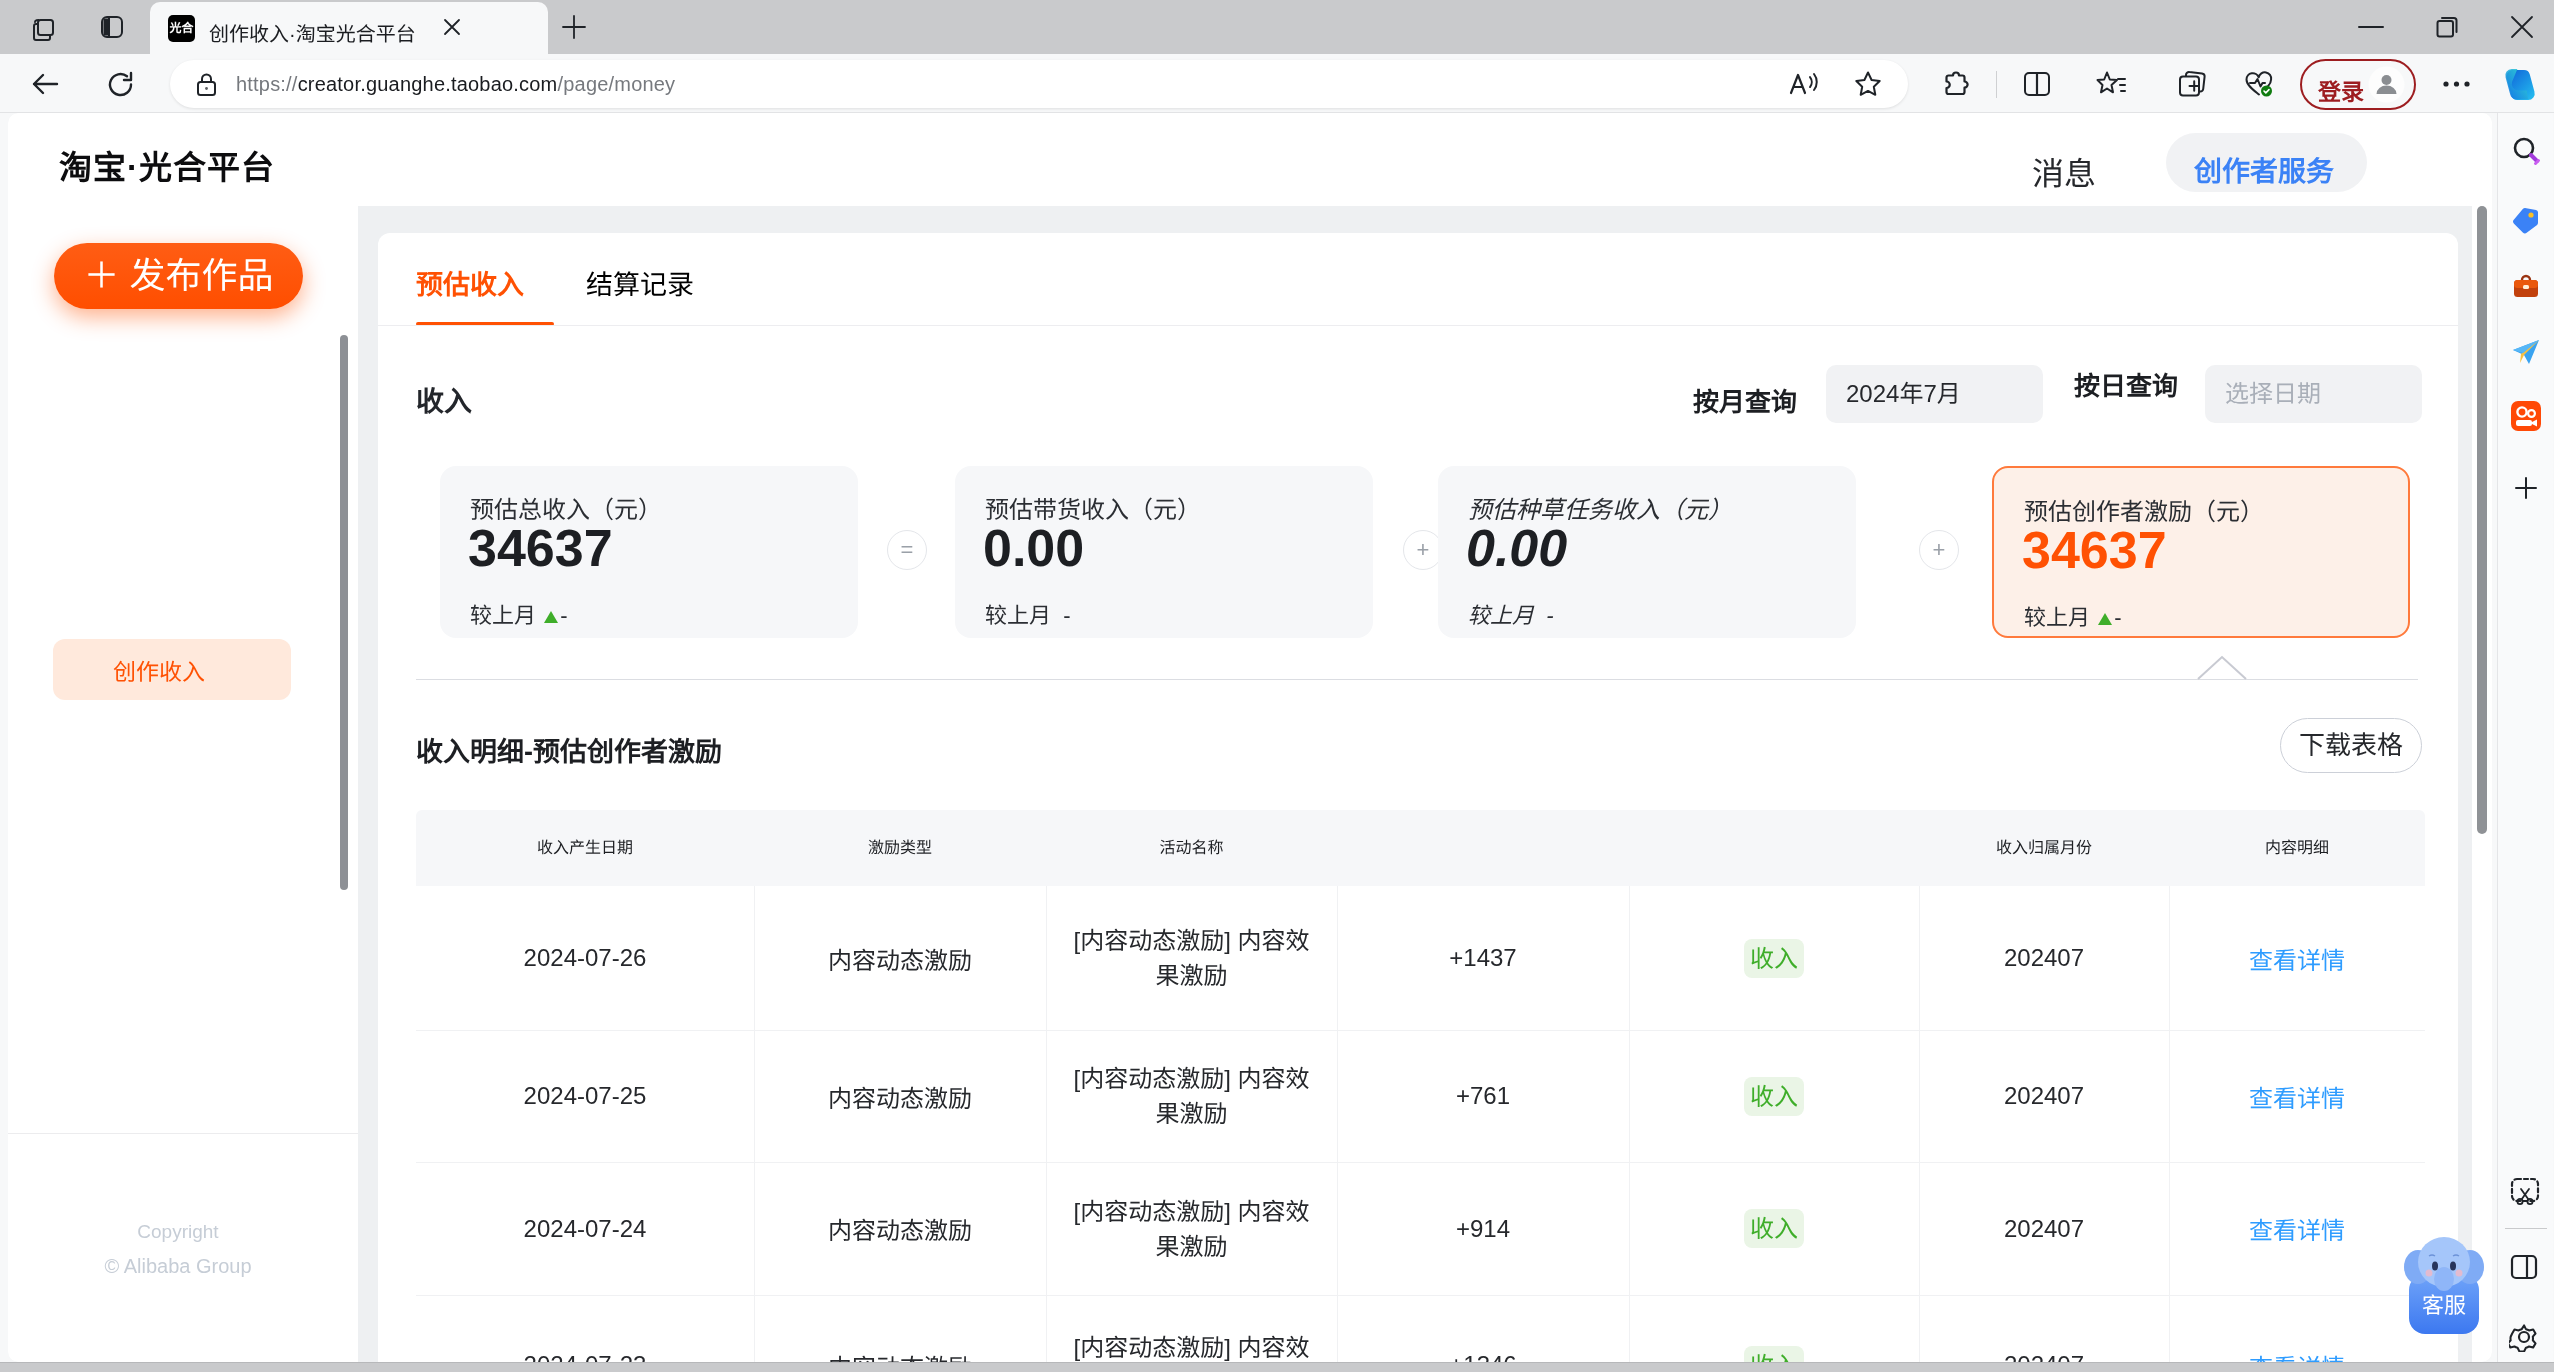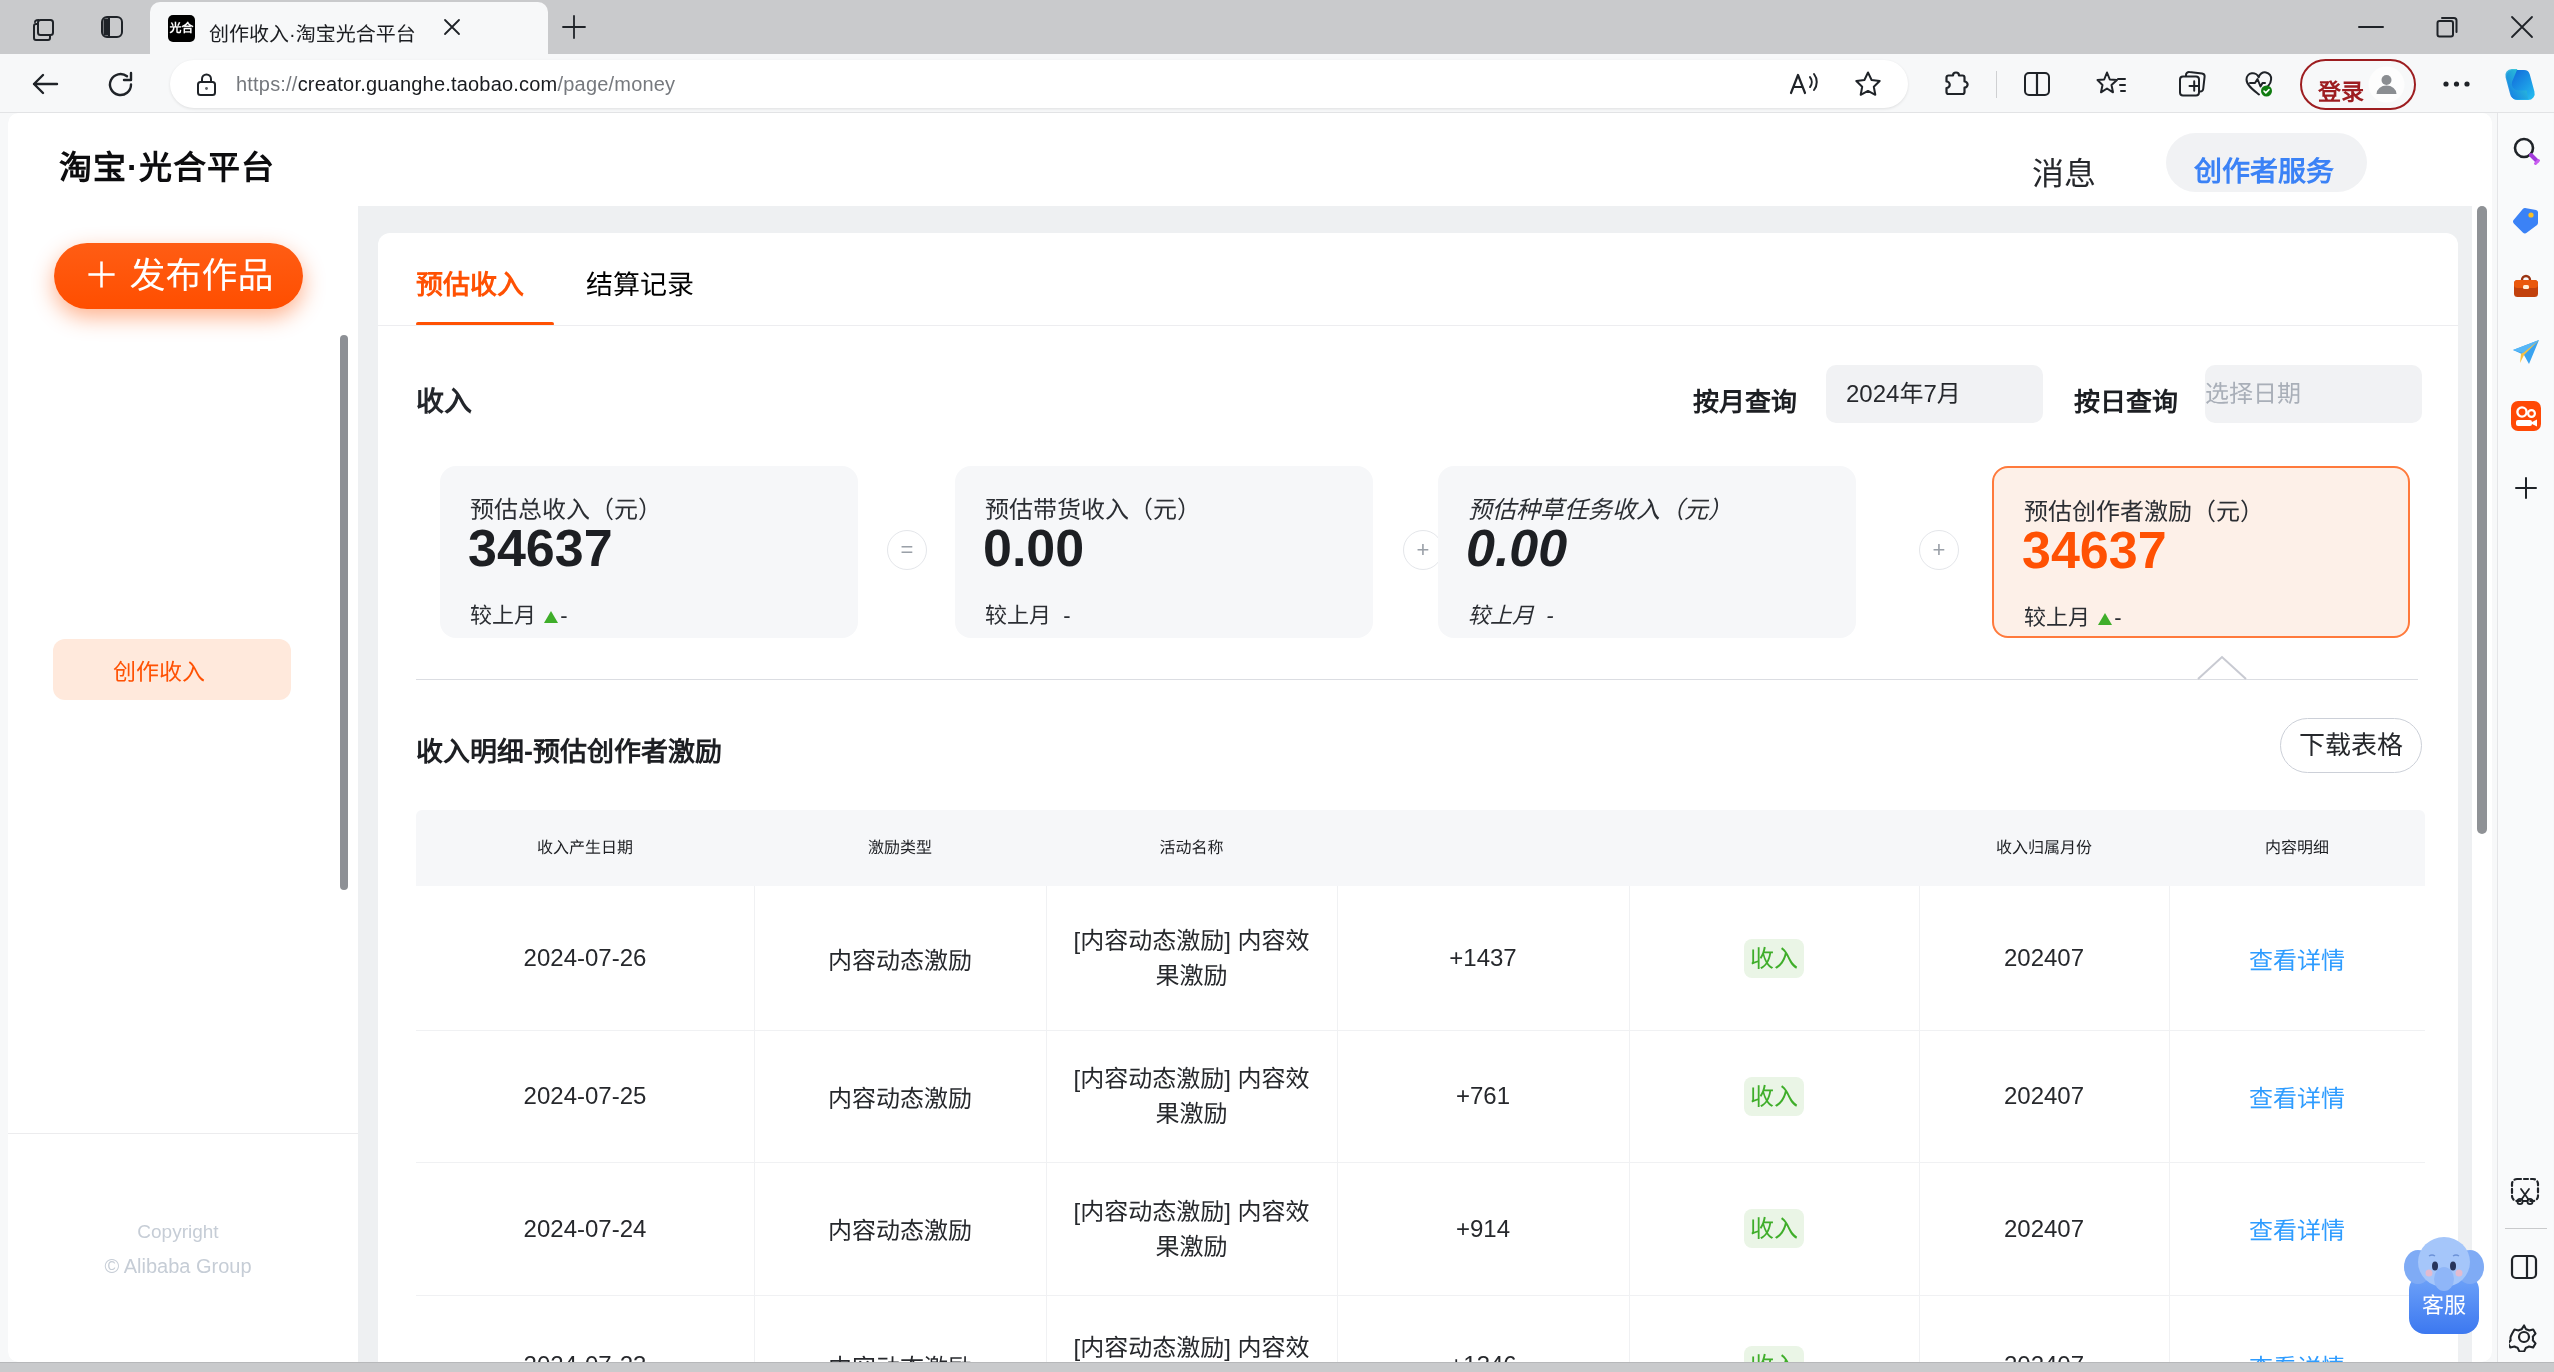--- a/index.html
+++ b/index.html
@@ -50,21 +50,21 @@
   #incometitle { left:38px; top:146px; font-size:28px; font-weight:bold; color:#23262b; }
 
   .scard { position:absolute; top:233px; width:418px; height:172px; background:#f6f7f9; border-radius:16px; }
   .scard .lb { position:absolute; left:30px; top:24px; font-size:24px; color:#2b2e33; }
   .scard .num { position:absolute; left:28px; top:52px; font-size:52px; font-weight:bold; color:#1d1f23; }
   .scard .cmp { position:absolute; left:30px; top:131px; font-size:22px; color:#2b2e33; }
   .op { position:absolute; top:297px; width:40px; height:40px; border:1px solid #e4e6ea; border-radius:50%; color:#9aa0a8; text-align:center; line-height:38px; font-size:22px; background:#fff; }
   .tri { display:inline-block; width:0; height:0; border-left:7px solid transparent; border-right:7px solid transparent; border-bottom:12px solid #3fae2a; margin:0 2px; }
 
   #qlabel1 { left:1315px; top:148px; font-size:26px; font-weight:bold; color:#1d1f23; }
-  #qlabel2 { left:1696px; top:148px; font-size:26px; font-weight:bold; color:#1d1f23; }
+  #qlabel2 { left:1696px; top:132px; font-size:26px; font-weight:bold; color:#1d1f23; }
   .qinput { position:absolute; top:132px; width:217px; height:58px; background:#f1f2f4; border-radius:10px; font-size:24px; line-height:58px; }
   #qin1 { left:1448px; color:#26282c; }
   #qin2 { left:1827px; color:#a9afb8; }
 
   #carddivider { left:38px; top:446px; width:2002px; height:1px; background:#dbdde2; }
   #caret { left:1818px; top:421px; }
 
   #sectitle { left:38px; top:497px; font-size:27px; font-weight:bold; color:#1d1f23; }
   #dlbtn { left:1902px; top:485px; width:142px; height:55px; border:1px solid #ccd0d8; border-radius:28px; text-align:center; line-height:53px; font-size:26px; color:#26282c; background:#fff; }
 
@@ -146,21 +146,21 @@
     <div class="abs op" style="left:1541px;">+</div>
     <div class="abs scard" style="left:1614px; background:#fdf0e8; border:2px solid #ff7a3c;">
       <div class="lb">预估创作者激励（元）</div>
       <div class="num" style="color:#ff5103;">34637</div>
       <div class="cmp">较上月 <span class="tri"></span>-</div>
     </div>
 
     <div class="abs" id="qlabel1">按月查询</div>
     <div class="abs qinput" id="qin1"><span style="padding-left:20px;">2024年7月</span></div>
     <div class="abs" id="qlabel2">按日查询</div>
-    <div class="abs qinput" id="qin2"><span style="">选择日期</span></div>
+    <div class="abs qinput" id="qin2"><span style="padding-left:20px;">选择日期</span></div>
 
     <div class="abs" id="carddivider"></div>
     <svg class="abs" id="caret" width="52" height="26" viewBox="0 0 52 26">
       <path d="M2 25 L26 3 L50 25" fill="#fff" stroke="#c8cad2" stroke-width="2"></path>
     </svg>
 
     <div class="abs" id="sectitle">收入明细-预估创作者激励</div>
     <div class="abs" id="dlbtn">下载表格</div>
 
     <div class="abs" id="thead">

